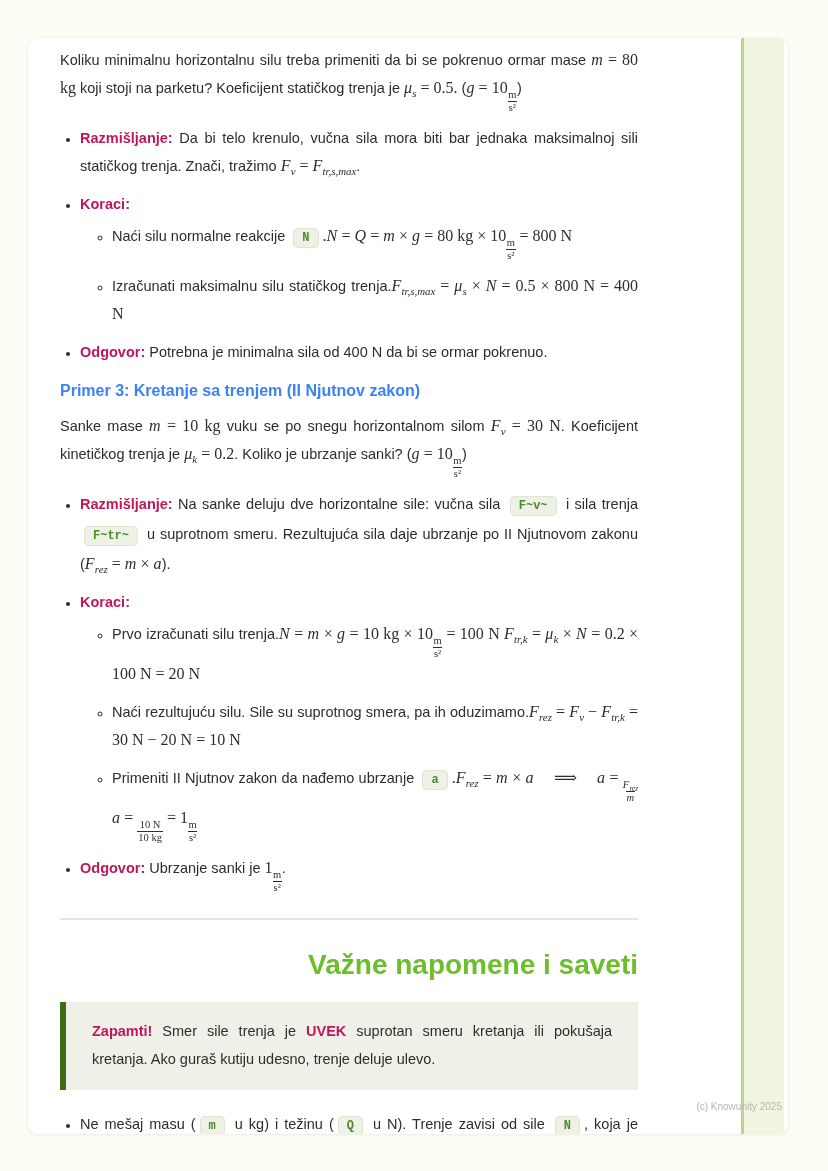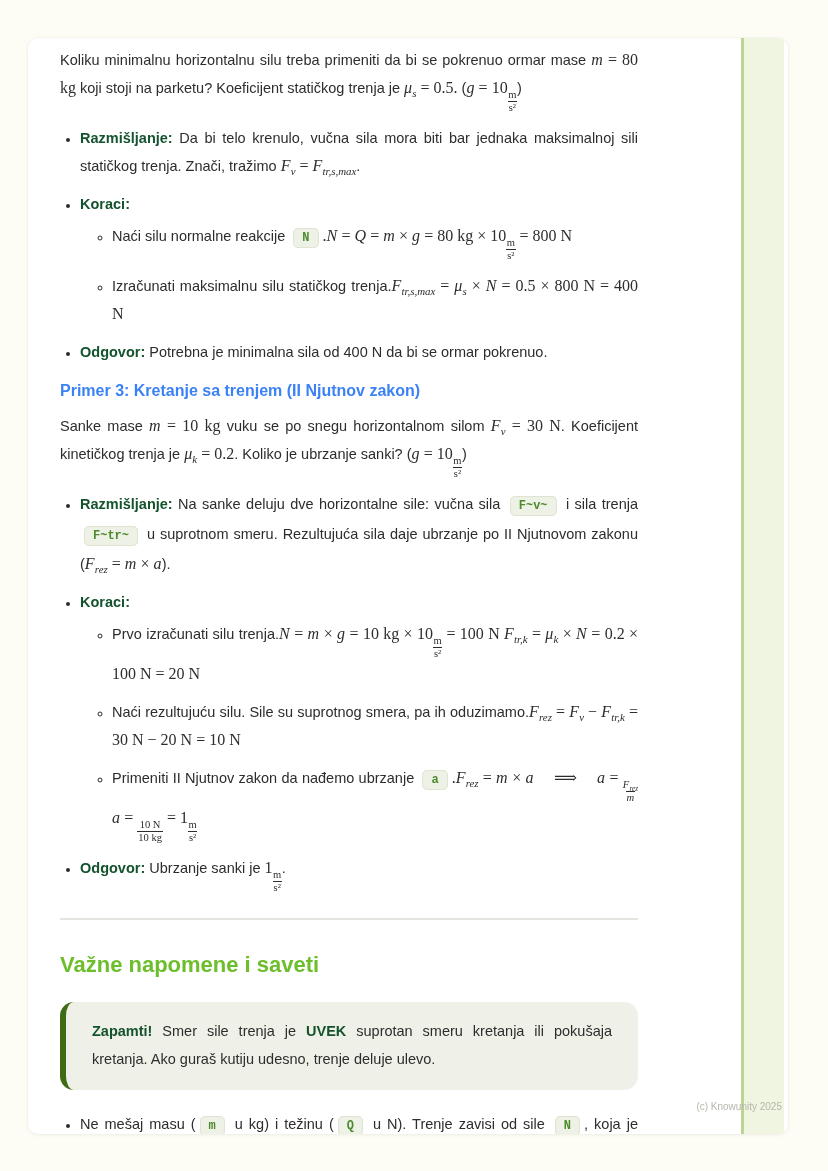--- a/index.html
+++ b/index.html
@@ -18,32 +18,32 @@
     position:absolute;top:0;right:4px;width:40px;height:100%;
     background:var(--strip-bg,#f0f5e2);
     border-left:3px solid var(--strip-border,#bcd494);
   }
   .content{
     position:relative;margin-left:32px;width:578px;padding-top:8px;
     color:var(--text,#2d2d2d);
     font-size:14.5px;line-height:28px;text-align:justify;
   }
   .content p{margin:0 0 10px;}
-  strong{color:#14532d;}
+  strong{color:#be185d;}
   ul{margin:10px 0;padding-left:20px;}
   ul ul{margin:4px 0 10px;padding-left:32px;}
   li{margin:0 0 10px;}
   li::marker{color:#2d2d2d;font-size:0.85em;}
   h3{font-size:16px;line-height:22px;margin:14px 0 10px;color:#3b82f6;text-align:left;}
   hr{border:none;border-top:2px solid var(--divider,#e4e4e1);margin:24px 0 0;}
-  h2{color:var(--accent,#6cbe2b);font-size:22px;line-height:30px;margin:30px 0 22px;text-align:left;}
+  h2{color:var(--accent,#6cbe2b);font-size:28px;line-height:30px;margin:30px 0 22px;text-align:right;}
   .callout{
     background:var(--callout-bg,#eff1e9);
     border-left:6px solid var(--callout-border,#3e6b14);
-    border-radius:14px;padding:15px 26px 17px;margin:0 0 20px;
+    border-radius:0;padding:15px 26px 17px;margin:0 0 20px;
   }
   .token{
     font-family:"Liberation Mono","DejaVu Sans Mono",monospace;
     font-size:12px;font-weight:700;
     color:var(--badge-text,#4e8a2d);
     background:var(--badge-bg,#eef1e5);
     border:1px solid var(--badge-border,#dfe5d2);
     border-radius:5px;padding:2px 8px;margin:0 4px;white-space:nowrap;
   }
   .math{font-family:"Liberation Serif","DejaVu Serif",serif;font-size:16px;}

